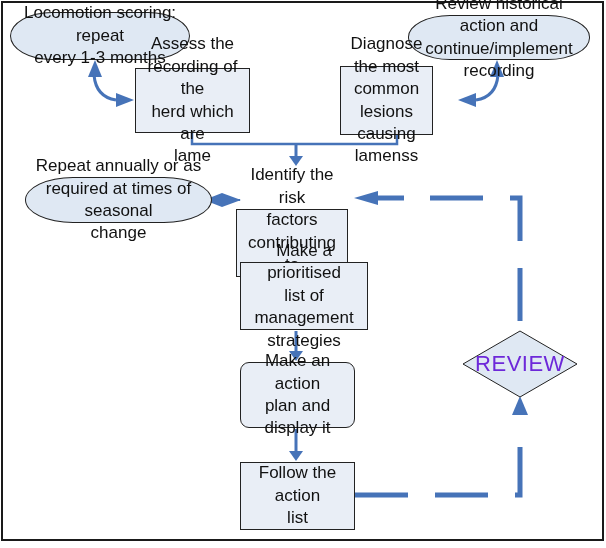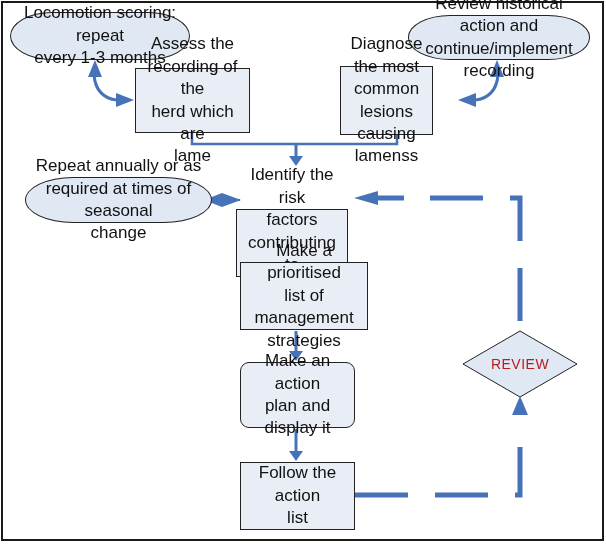--- a/index.html
+++ b/index.html
@@ -15,21 +15,21 @@
   svg.wires{position:absolute;left:0;top:0;pointer-events:none;}
   .node{
     position:absolute;display:flex;align-items:center;justify-content:center;
     text-align:center;font-size:17px;line-height:1.32;white-space:pre-line;
     box-sizing:border-box;padding:2px 4px;
   }
   .process{background:#e9eef6;border:1px solid #222;}
   .terminator{background:#dfe8f3;border:1px solid #222;}
   .decision-label{
     position:absolute;display:flex;align-items:center;justify-content:center;
-    font-size:14px;letter-spacing:0.5px;white-space:pre-line;color:#b91c1c;
+    font-size:22px;letter-spacing:0.5px;white-space:pre-line;color:#6d28d9;
   }
   
   #n-locomotion{left:10px;top:12px;width:180px;height:48px;border-radius:42px/24px;}
   #n-review-records{left:408px;top:15px;width:182px;height:45px;border-radius:42px/22px;}
   #n-assess{left:135px;top:68px;width:115px;height:65px;}
   #n-diagnose{left:340px;top:66px;width:93px;height:69px;}
   #n-repeat{left:25px;top:177px;width:187px;height:46px;border-radius:48px/23px;}
   #n-identify{left:236px;top:165px;width:112px;height:68px;margin-top:44px;}
   #n-prioritise{left:240px;top:262px;width:128px;height:68px;}
   #n-action{left:240px;top:362px;width:115px;height:66px;border-radius:9px;}

